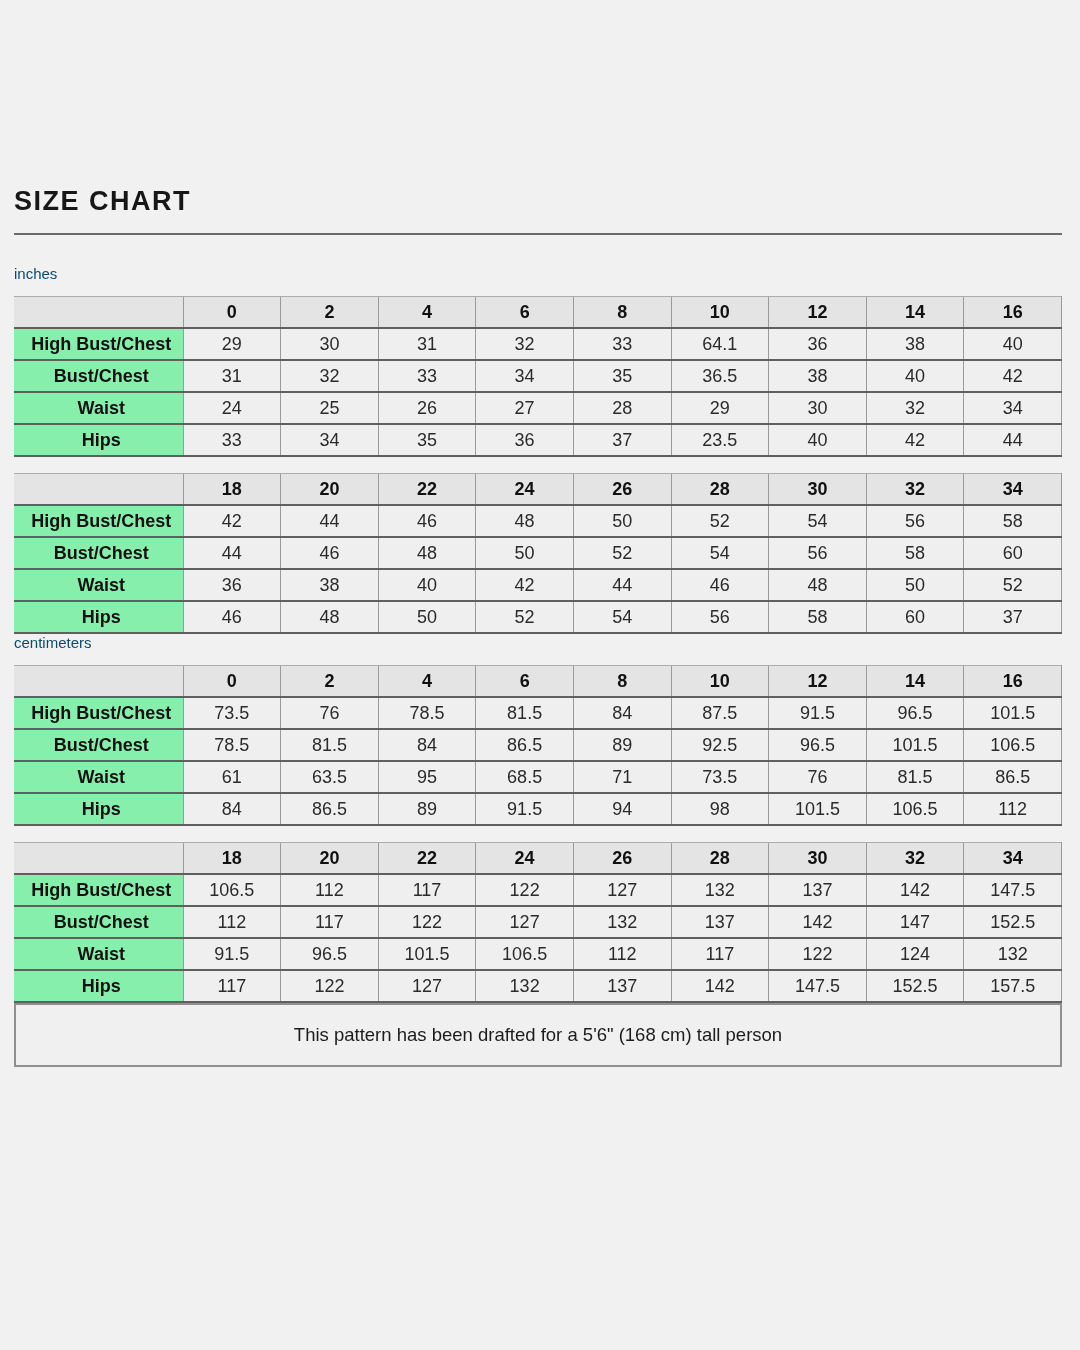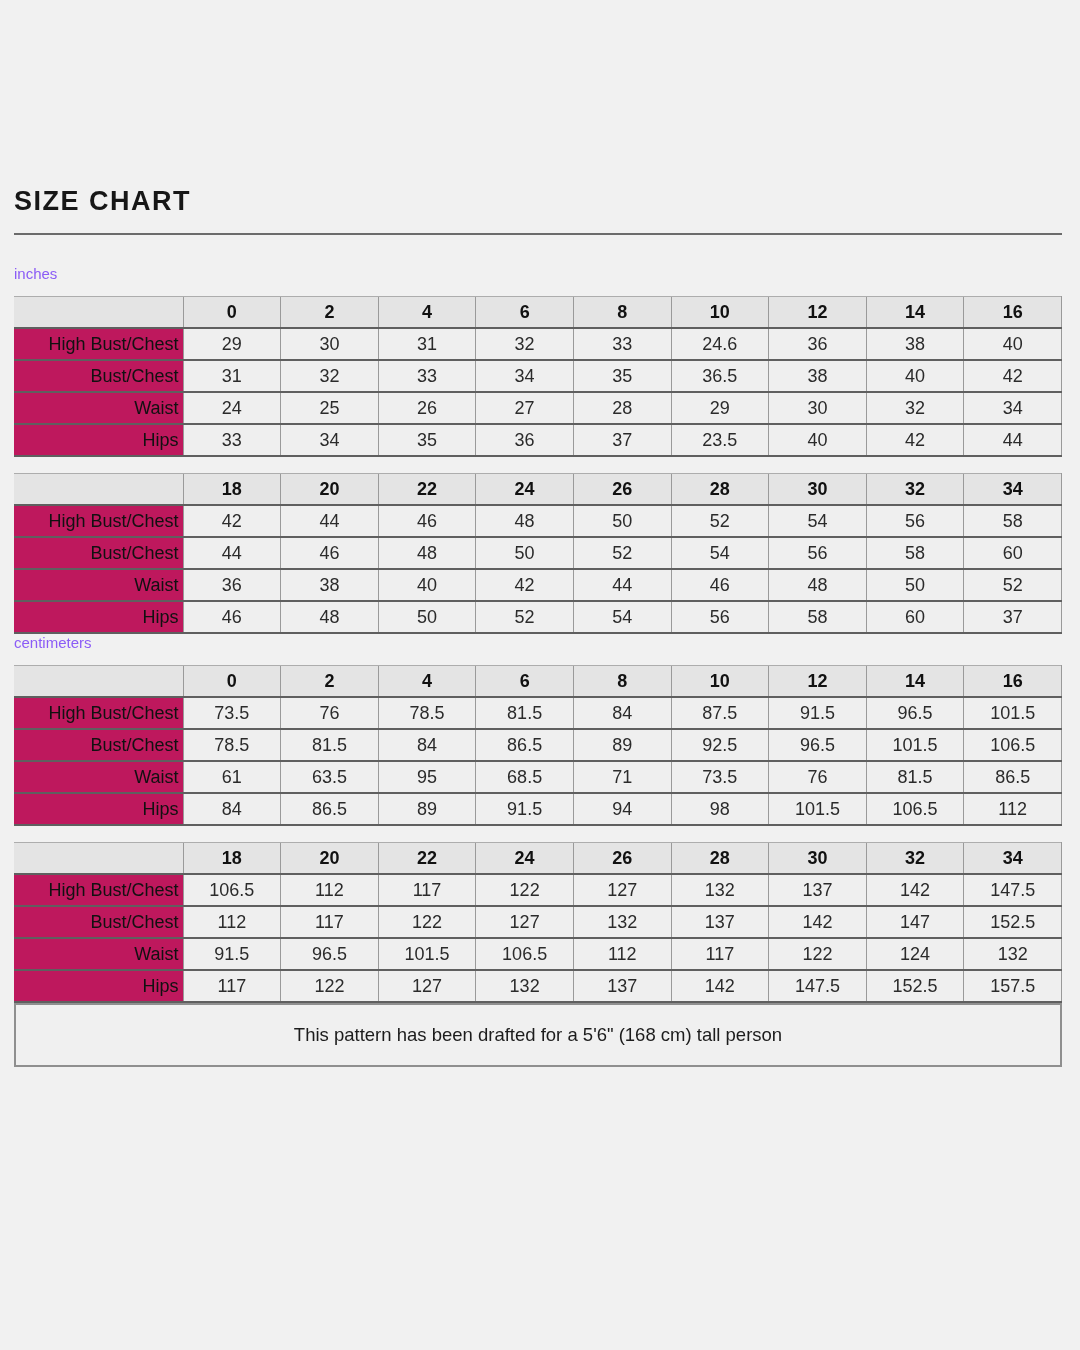--- a/index.html
+++ b/index.html
@@ -22,21 +22,21 @@
     letter-spacing: 1.5px;
     color: #171717;
   }
   .title-divider {
     border: none;
     border-top: 2px solid #6b6b6b;
     margin: 16px 0 0 0;
   }
   .unit-label {
     font-size: 15px;
-    color: #8b5cf6;
+    color: #0c4a6e;
     font-weight: 400;
   }
   .section-inches .unit-label { margin-top: 30px; }
   .section-centimeters .unit-label { }
 
   table.size-table {
     width: 100%;
     table-layout: fixed;
     border-collapse: collapse;
     margin-top: 14px;
@@ -56,24 +56,24 @@
   table.size-table td:last-child { border-right: 1px solid #9a9a9a; }
 
   table.size-table thead th {
     background: #e4e4e4;
     font-weight: 700;
     color: #111;
     text-align: center;
     border-top: 1px solid #adadad;
   }
   table.size-table tbody th {
-    background: #be185d;
-    font-weight: 400;
+    background: #86efac;
+    font-weight: 700;
     color: #111;
-    text-align: right;
+    text-align: center;
     padding-left: 10px;
   }
   table.size-table tbody td {
     background: #efefef;
     font-weight: 400;
     color: #2b2b2b;
     text-align: center;
   }
   col.label-col { width: 169px; }
 
@@ -127,21 +127,21 @@
           </tr>
         </thead>
         <tbody>
           <tr>
             <th>High Bust/Chest</th>
             <td>29</td>
             <td>30</td>
             <td>31</td>
             <td>32</td>
             <td>33</td>
-            <td>24.6</td>
+            <td>64.1</td>
             <td>36</td>
             <td>38</td>
             <td>40</td>
           </tr>
           <tr>
             <th>Bust/Chest</th>
             <td>31</td>
             <td>32</td>
             <td>33</td>
             <td>34</td>

